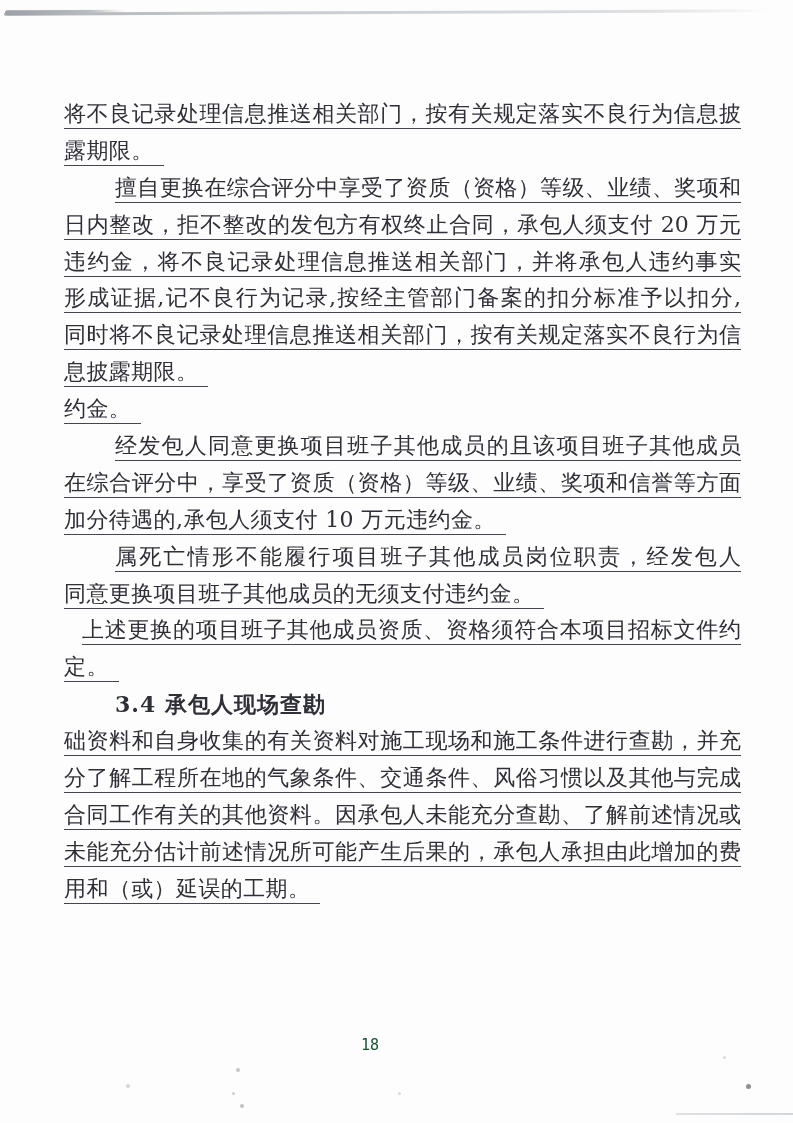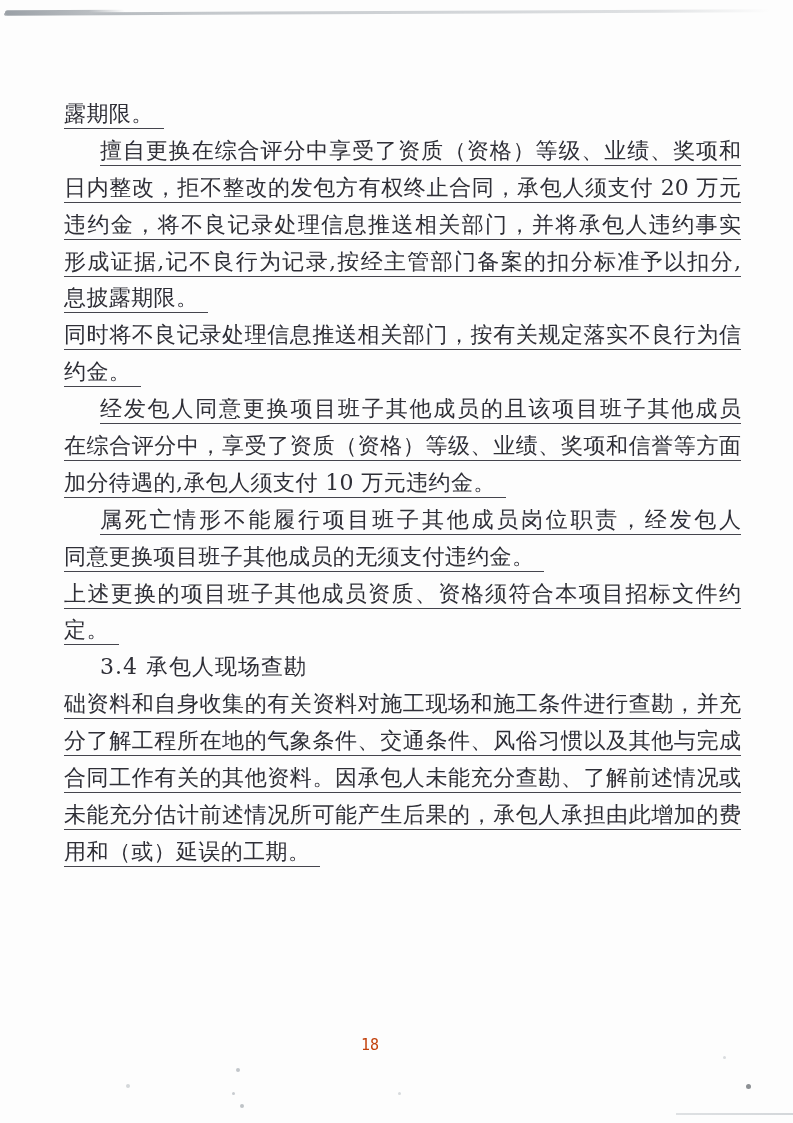--- a/index.html
+++ b/index.html
@@ -57,70 +57,73 @@
     padding-bottom:2px;
     letter-spacing:0;
   }
   
   .t.short {
     display:inline-block;
     border-bottom:1.6px solid #45454d;
     padding-bottom:2px;
     padding-right:10px;
   }
-  .ind2 { margin-left:36px; }
-  .ind1 { }
+  .ind2 { margin-left:51px; }
+  .ind1 { margin-left:18px; }
   .t.heading {
     display:inline-block;
-    font-weight:normal;
+    font-weight:bold;
     border-bottom:none;
     letter-spacing:1px;
   }
   .page-number {
     position:absolute; left:340px; top:1036px; width:60px;
     text-align:center;
     font-family:"DejaVu Sans Mono","Liberation Mono",monospace;
     font-size:15px;
-    color:#c2410c;
+    color:#14532d;
   }
 </style>
 </head>
 <body>
 
 <div class="page">
 
   <div class="scan-top-line"></div>
   <div class="scan-top-line-dark"></div>
   <div class="scan-bottom-line"></div>
   <div class="speck s1"></div>
   <div class="speck s2"></div>
   <div class="speck s3"></div>
   <div class="speck s4"></div>
   <div class="speck s5"></div>
   <div class="speck s6"></div>
   <div class="speck s7"></div>
 
   <div class="textblock">
+    <div class="row">
+        <span class="t fill">将不良记录处理信息推送相关部门，按有关规定落实不良行为信息披</span>
+      </div>
     <div class="row"><span class="t short">露期限。</span></div>
     <div class="row">
         <span class="t fill ind2">擅自更换在综合评分中享受了资质（资格）等级、业绩、奖项和</span>
       </div>
     <div class="row">
         <span class="t fill">日内整改，拒不整改的发包方有权终止合同，承包人须支付 20 万元</span>
       </div>
     <div class="row">
         <span class="t fill">违约金，将不良记录处理信息推送相关部门，并将承包人违约事实</span>
       </div>
     <div class="row">
         <span class="t fill">形成证据,记不良行为记录,按经主管部门备案的扣分标准予以扣分,</span>
       </div>
-    <div class="row"><span class="t short">息披露期限。</span></div>
     <div class="row">
         <span class="t fill">同时将不良记录处理信息推送相关部门，按有关规定落实不良行为信</span>
       </div>
+    <div class="row"><span class="t short">息披露期限。</span></div>
     <div class="row"><span class="t short">约金。</span></div>
     <div class="row">
         <span class="t fill ind2">经发包人同意更换项目班子其他成员的且该项目班子其他成员</span>
       </div>
     <div class="row">
         <span class="t fill">在综合评分中，享受了资质（资格）等级、业绩、奖项和信誉等方面</span>
       </div>
     <div class="row"><span class="t short">加分待遇的,承包人须支付 10 万元违约金。</span></div>
     <div class="row">
         <span class="t fill ind2">属死亡情形不能履行项目班子其他成员岗位职责，经发包人</span>

